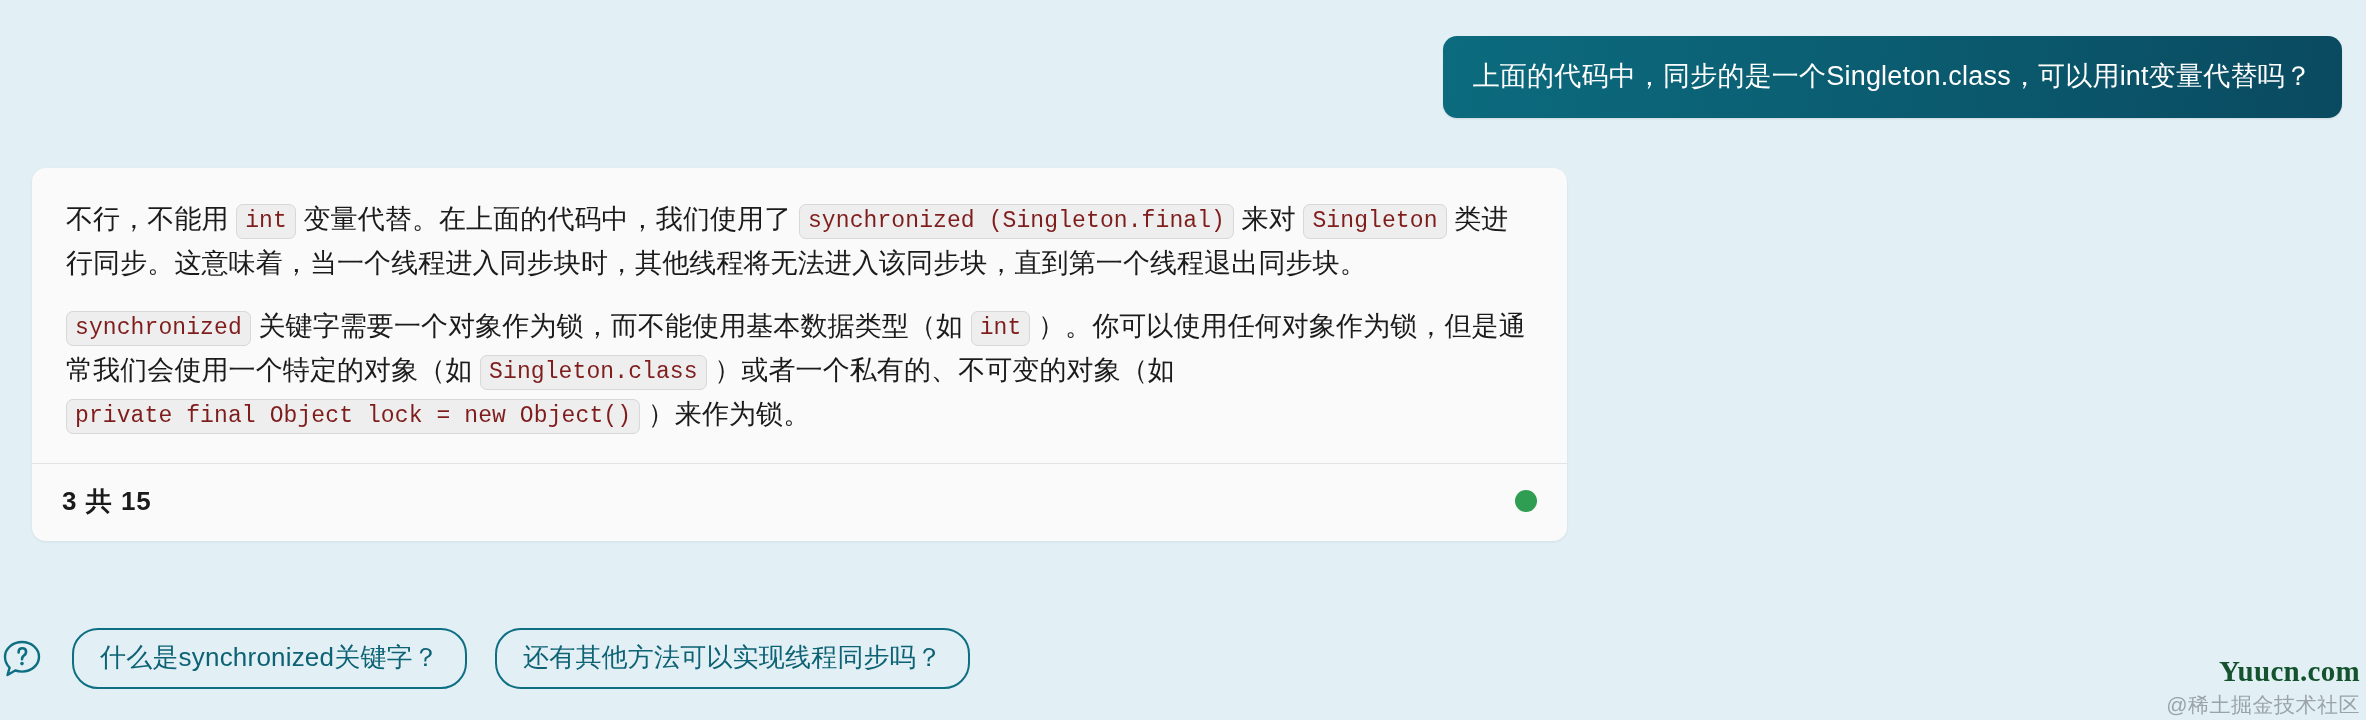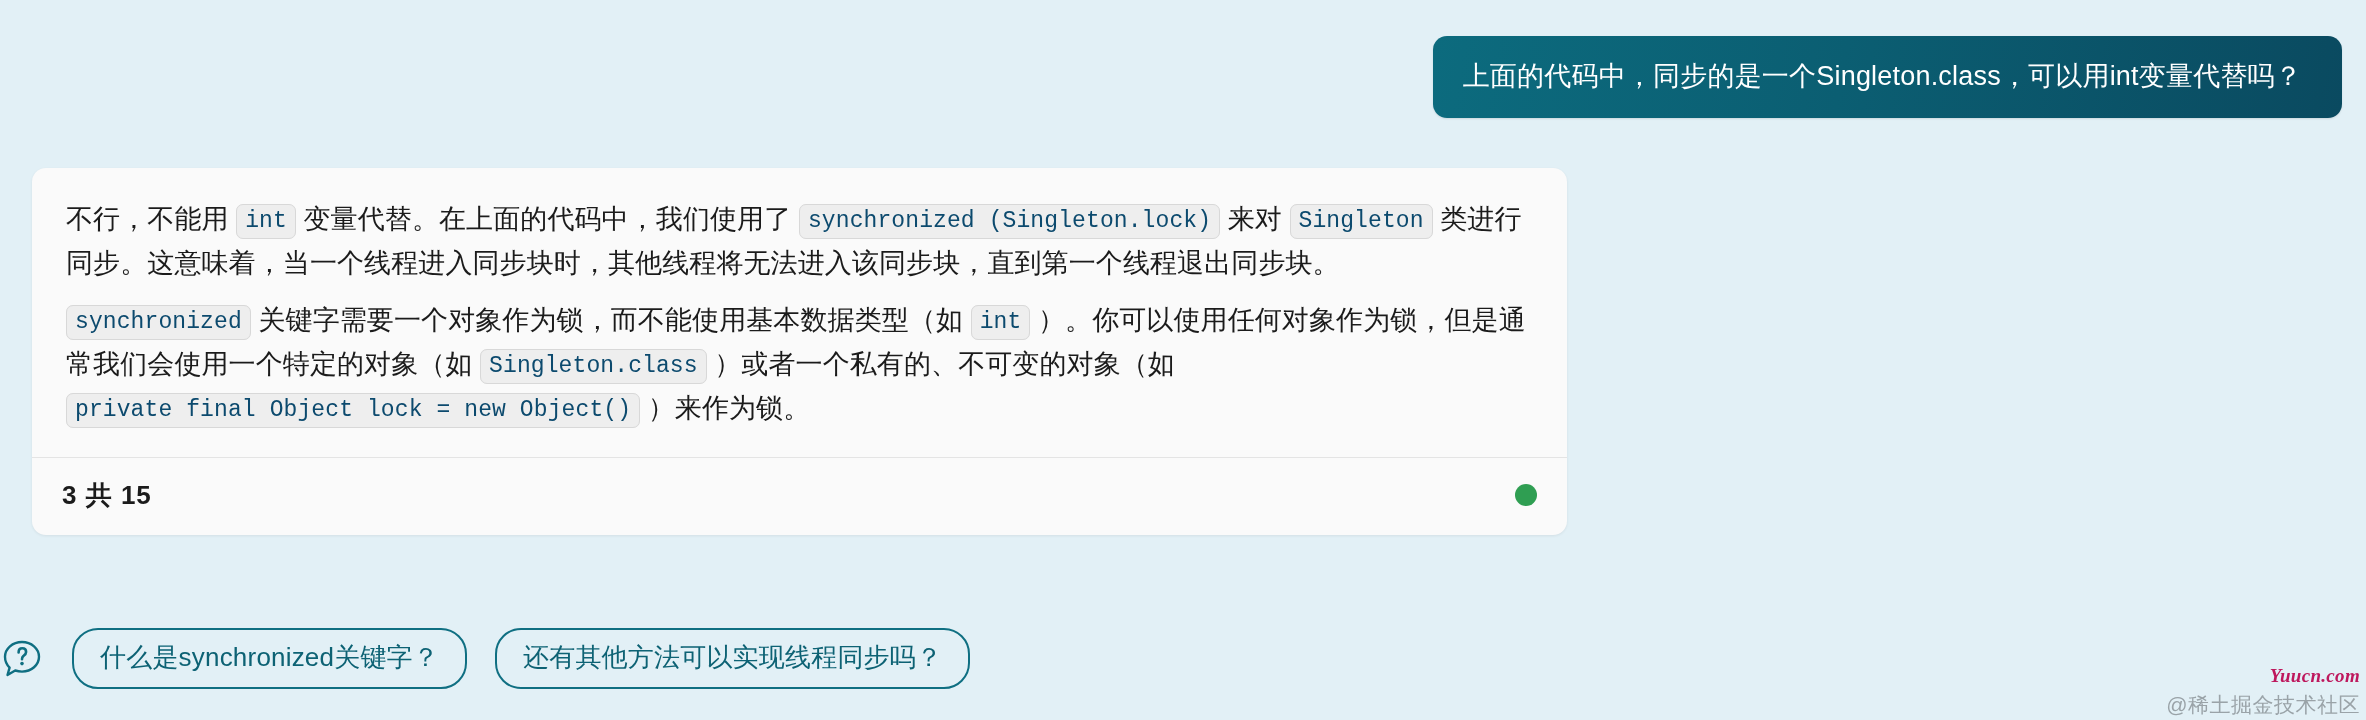--- a/index.html
+++ b/index.html
@@ -28,21 +28,21 @@
     top: 36px;
     right: 24px;
     display: flex;
     justify-content: flex-end;
   }
 
   .user-bubble {
     background: linear-gradient(100deg, #0c6b7e 0%, #0b5e72 45%, #0a4a60 100%);
     color: #ffffff;
     border-radius: 14px;
-    padding: 22px 40px 24px 30px;
+    padding: 22px 30px 24px 30px;
     font-size: 27px;
     line-height: 1.35;
     letter-spacing: 0.2px;
     white-space: nowrap;
     box-shadow: 0 1px 2px rgba(0,0,0,0.10);
   }
 
   
   .answer-card {
     position: absolute;
@@ -59,30 +59,30 @@
     padding: 30px 34px 26px 34px;
   }
 
   .answer-body p {
     font-size: 27px;
     line-height: 1.62;
     color: #1b1b1b;
     letter-spacing: 0.1px;
   }
 
-  .answer-body p + p { margin-top: 14px; }
+  .answer-body p + p { margin-top: 20px; }
 
   code.inline {
     font-family: "Liberation Mono", "DejaVu Sans Mono", monospace;
     font-size: 23px;
     background: #eeeeee;
     border: 1px solid #d8d8d8;
     border-radius: 7px;
     padding: 3px 8px 4px 8px;
-    color: #0c4a6e;
+    color: #7f1d1d;
     white-space: nowrap;
     vertical-align: 1px;
   }
 
   .answer-divider {
     border-top: 1px solid #e4e4e4;
     margin: 0;
   }
 
   .answer-footer {
@@ -149,24 +149,23 @@
     bottom: 4px;
     text-align: right;
     pointer-events: none;
     line-height: 1.05;
   }
 
   .wm-main {
     display: block;
     font-family: "Liberation Serif", "DejaVu Serif", serif;
     font-weight: bold;
-    font-size: 19px;
-    color: #be185d;
+    font-size: 29px;
+    color: #14532d;
     letter-spacing: 0.3px;
-    font-style: italic;
   }
 
   .wm-sub {
     display: block;
     font-size: 21px;
     color: #9aa3a8;
     letter-spacing: 0.5px;
     margin-top: 8px;
   }
 </style>
@@ -175,21 +174,21 @@
 
 <div class="page">
 
   <div class="user-row">
     <div class="user-bubble">上面的代码中，同步的是一个Singleton.class，可以用int变量代替吗？</div>
   </div>
 
   <div class="answer-card">
 
     <div class="answer-body">
-      <p id="p1">不行，不能用 <code class="inline">int</code> 变量代替。在上面的代码中，我们使用了 <code class="inline">synchronized (Singleton.lock)</code> 来对 <code class="inline">Singleton</code> 类进行同步。这意味着，当一个线程进入同步块时，其他线程将无法进入该同步块，直到第一个线程退出同步块。</p>
+      <p id="p1">不行，不能用 <code class="inline">int</code> 变量代替。在上面的代码中，我们使用了 <code class="inline">synchronized (Singleton.final)</code> 来对 <code class="inline">Singleton</code> 类进行同步。这意味着，当一个线程进入同步块时，其他线程将无法进入该同步块，直到第一个线程退出同步块。</p>
       <p id="p2"><code class="inline">synchronized</code> 关键字需要一个对象作为锁，而不能使用基本数据类型（如 <code class="inline">int</code> ）。你可以使用任何对象作为锁，但是通常我们会使用一个特定的对象（如 <code class="inline">Singleton.class</code> ）或者一个私有的、不可变的对象（如 <code class="inline">private final Object lock = new Object()</code> ）来作为锁。</p>
     </div>
 
     <div class="answer-divider"></div>
 
     <div class="answer-footer">
       <span class="counter-text">3 共 15</span>
       <span class="status-dot"></span>
     </div>
 

